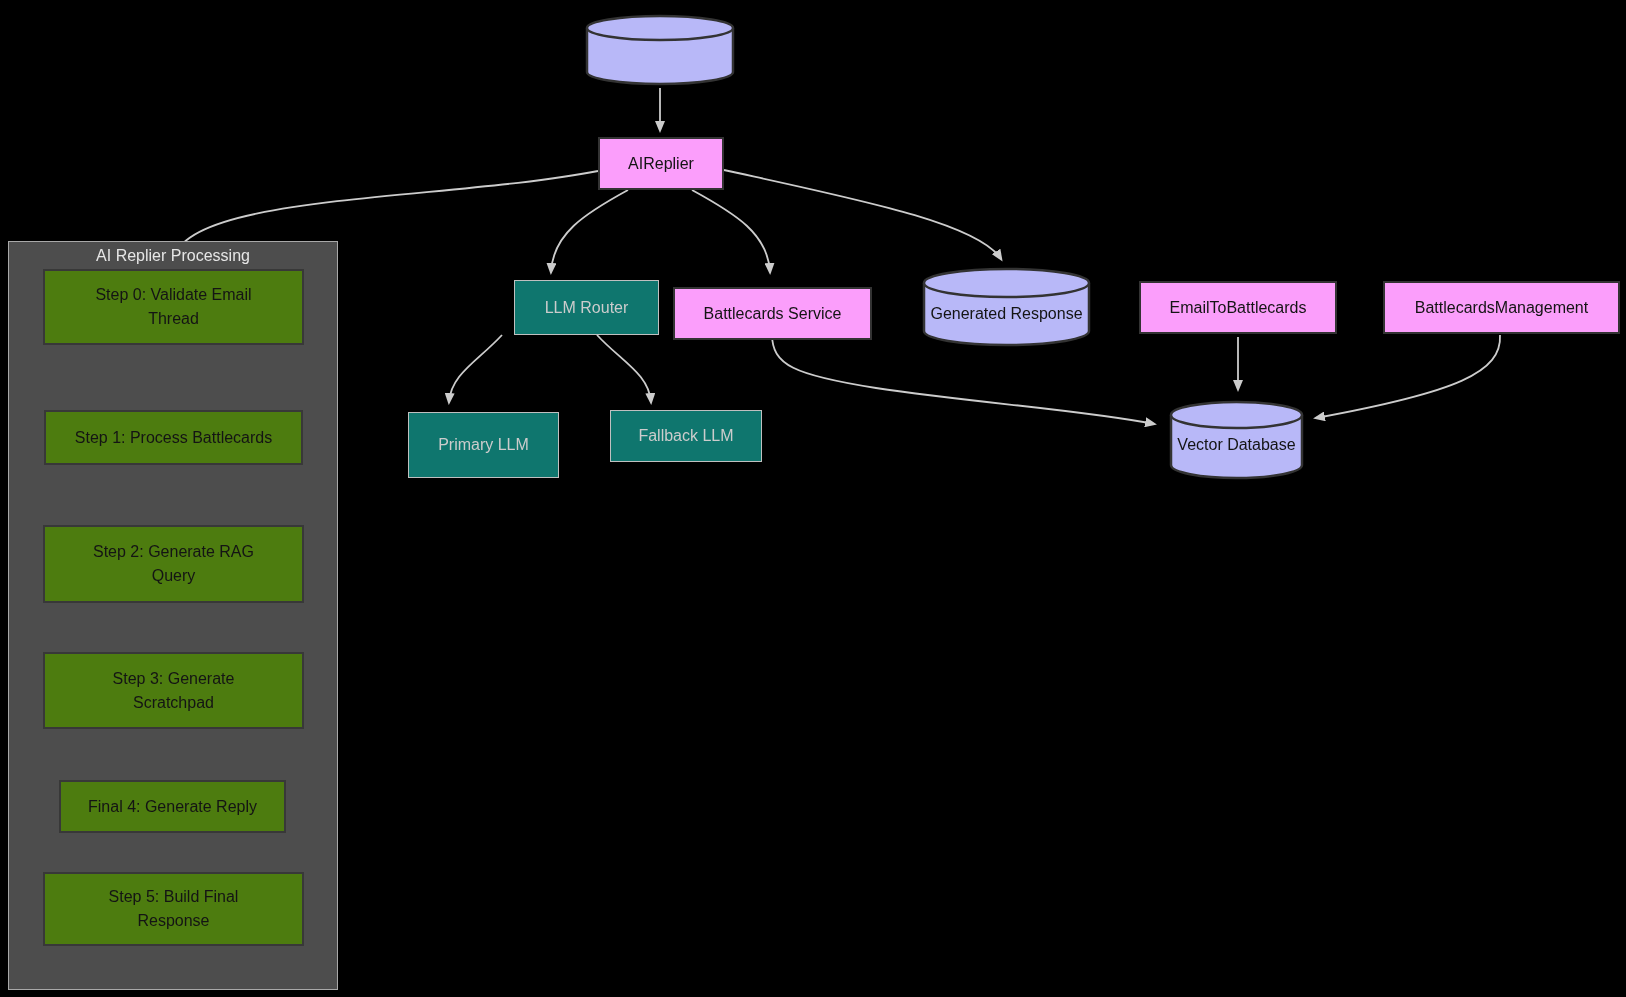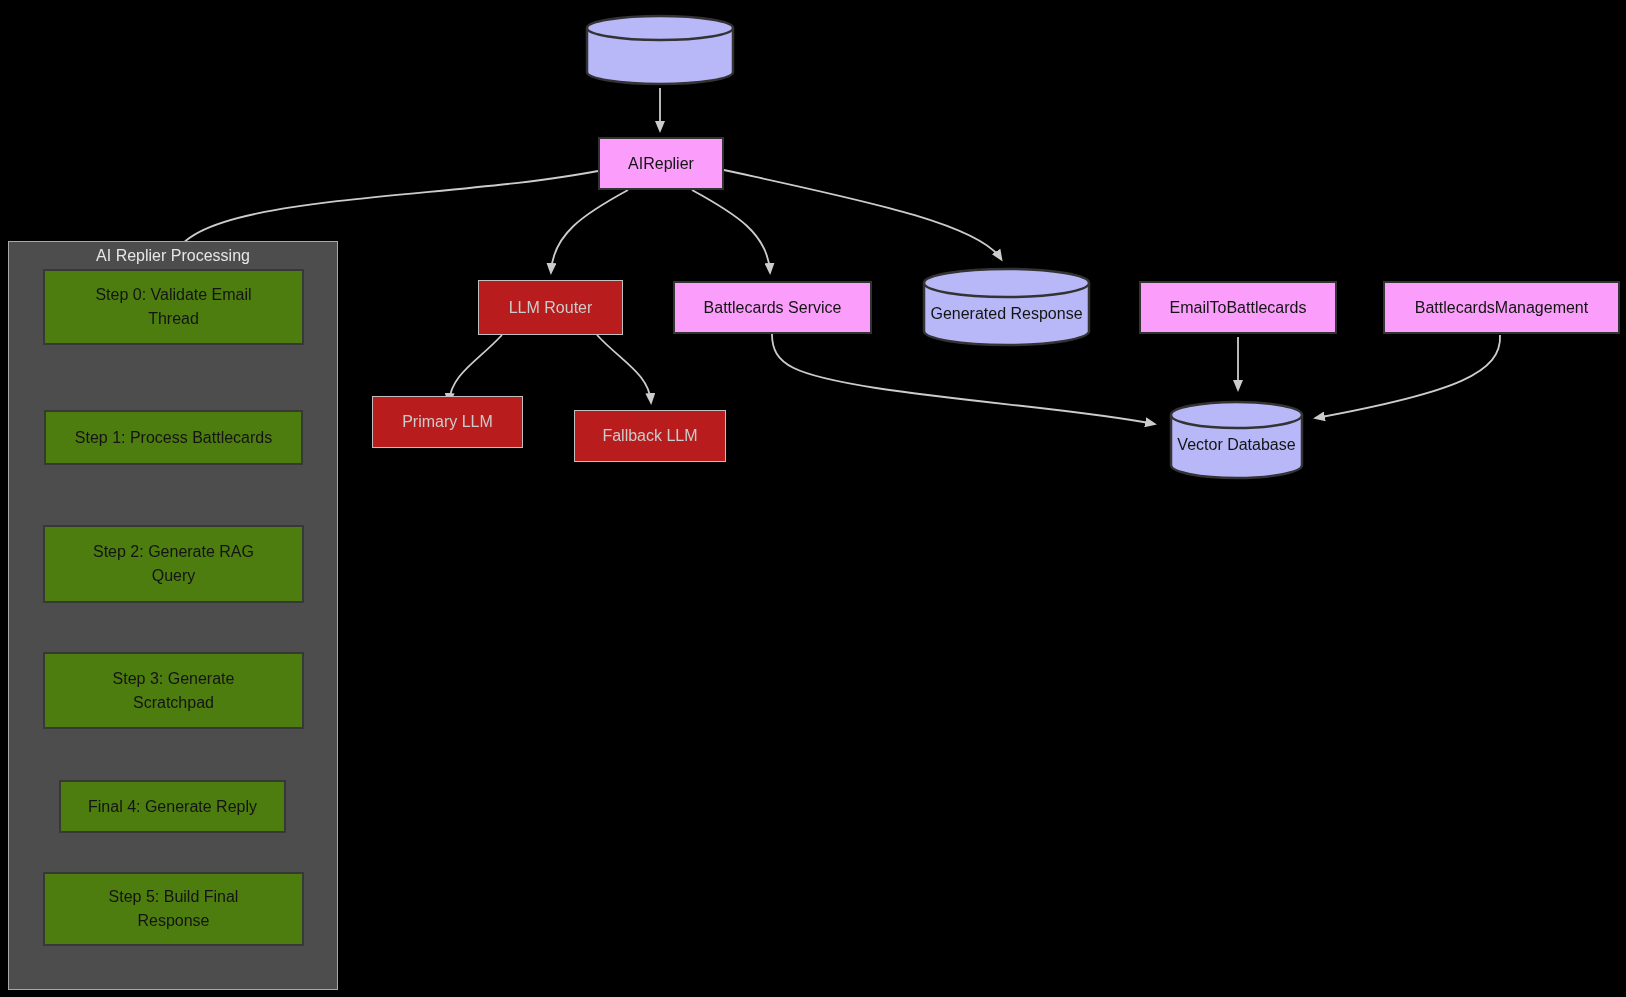--- a/index.html
+++ b/index.html
@@ -9,21 +9,21 @@
   }
   .edges{position:absolute;left:0;top:0;}
   .edge{fill:none;stroke:#cccccc;stroke-width:1.8px;}
   .node{
     position:absolute;display:flex;align-items:center;justify-content:center;
     text-align:center;font-size:16px;line-height:1.5;color:#141414;
     box-sizing:border-box;white-space:pre-line;
   }
   .rect.pink{background:#fb9efb;border:2px solid #333333;}
   .rect.salmon{background:#4d7c0f;border:2px solid #383838;}
-  .rect.dark{background:#b91c1c;border:1.5px solid #c0c0c0;color:#cccccc;}
+  .rect.dark{background:#0f766e;border:1.5px solid #c0c0c0;color:#cccccc;margin-left:36px;}
   .subgraph{
     position:absolute;left:8px;top:241px;width:330px;height:749px;
     background:#4d4d4d;border:1.5px solid #a8a8a8;box-sizing:border-box;
   }
   .subgraph-title{
     position:absolute;left:0;top:5px;width:100%;text-align:center;
     color:#e6e6e6;font-size:16px;
   }
   .cylinder{position:absolute;}
   .cylinder svg{display:block;overflow:visible;}
@@ -83,34 +83,34 @@
     <span class="lbl">Final 4: Generate Reply</span>
   </div>
   <div class="node rect salmon" style="left:43px;top:872px;width:261px;height:74px;">
     <span class="lbl">Step 5: Build Final
 Response</span>
   </div>
 
   <div class="node rect pink" style="left:598px;top:137px;width:126px;height:53px;">
     <span class="lbl">AIReplier</span>
   </div>
-  <div class="node rect pink" style="left:673px;top:281px;width:199px;height:53px;justify-content:center;">
+  <div class="node rect pink" style="left:673px;top:287px;width:199px;height:53px;justify-content:center;">
     <span class="lbl">Battlecards Service</span>
   </div>
   <div class="node rect pink" style="left:1139px;top:281px;width:198px;height:53px;">
     <span class="lbl">EmailToBattlecards</span>
   </div>
   <div class="node rect pink" style="left:1383px;top:281px;width:237px;height:53px;">
     <span class="lbl">BattlecardsManagement</span>
   </div>
 
   <div class="node rect dark" style="left:478px;top:280px;width:145px;height:55px;">
     <span class="lbl">LLM Router</span>
   </div>
-  <div class="node rect dark" style="left:372px;top:396px;width:151px;height:52px;">
+  <div class="node rect dark" style="left:372px;top:412px;width:151px;height:66px;">
     <span class="lbl">Primary LLM</span>
   </div>
   <div class="node rect dark" style="left:574px;top:410px;width:152px;height:52px;">
     <span class="lbl">Fallback LLM</span>
   </div>
 
   <div class="cylinder" style="left:585px;top:14px;width:150px;height:72px;">
     <svg width="150" height="72">
       <path d="M2,14 L2,58 A73,12 0 0 0 148,58 L148,14" fill="#b8b8f8" stroke="#333333" stroke-width="2.5"></path>
       <ellipse cx="75" cy="14" rx="73" ry="12" fill="#b8b8f8" stroke="#333333" stroke-width="2.5"></ellipse>

